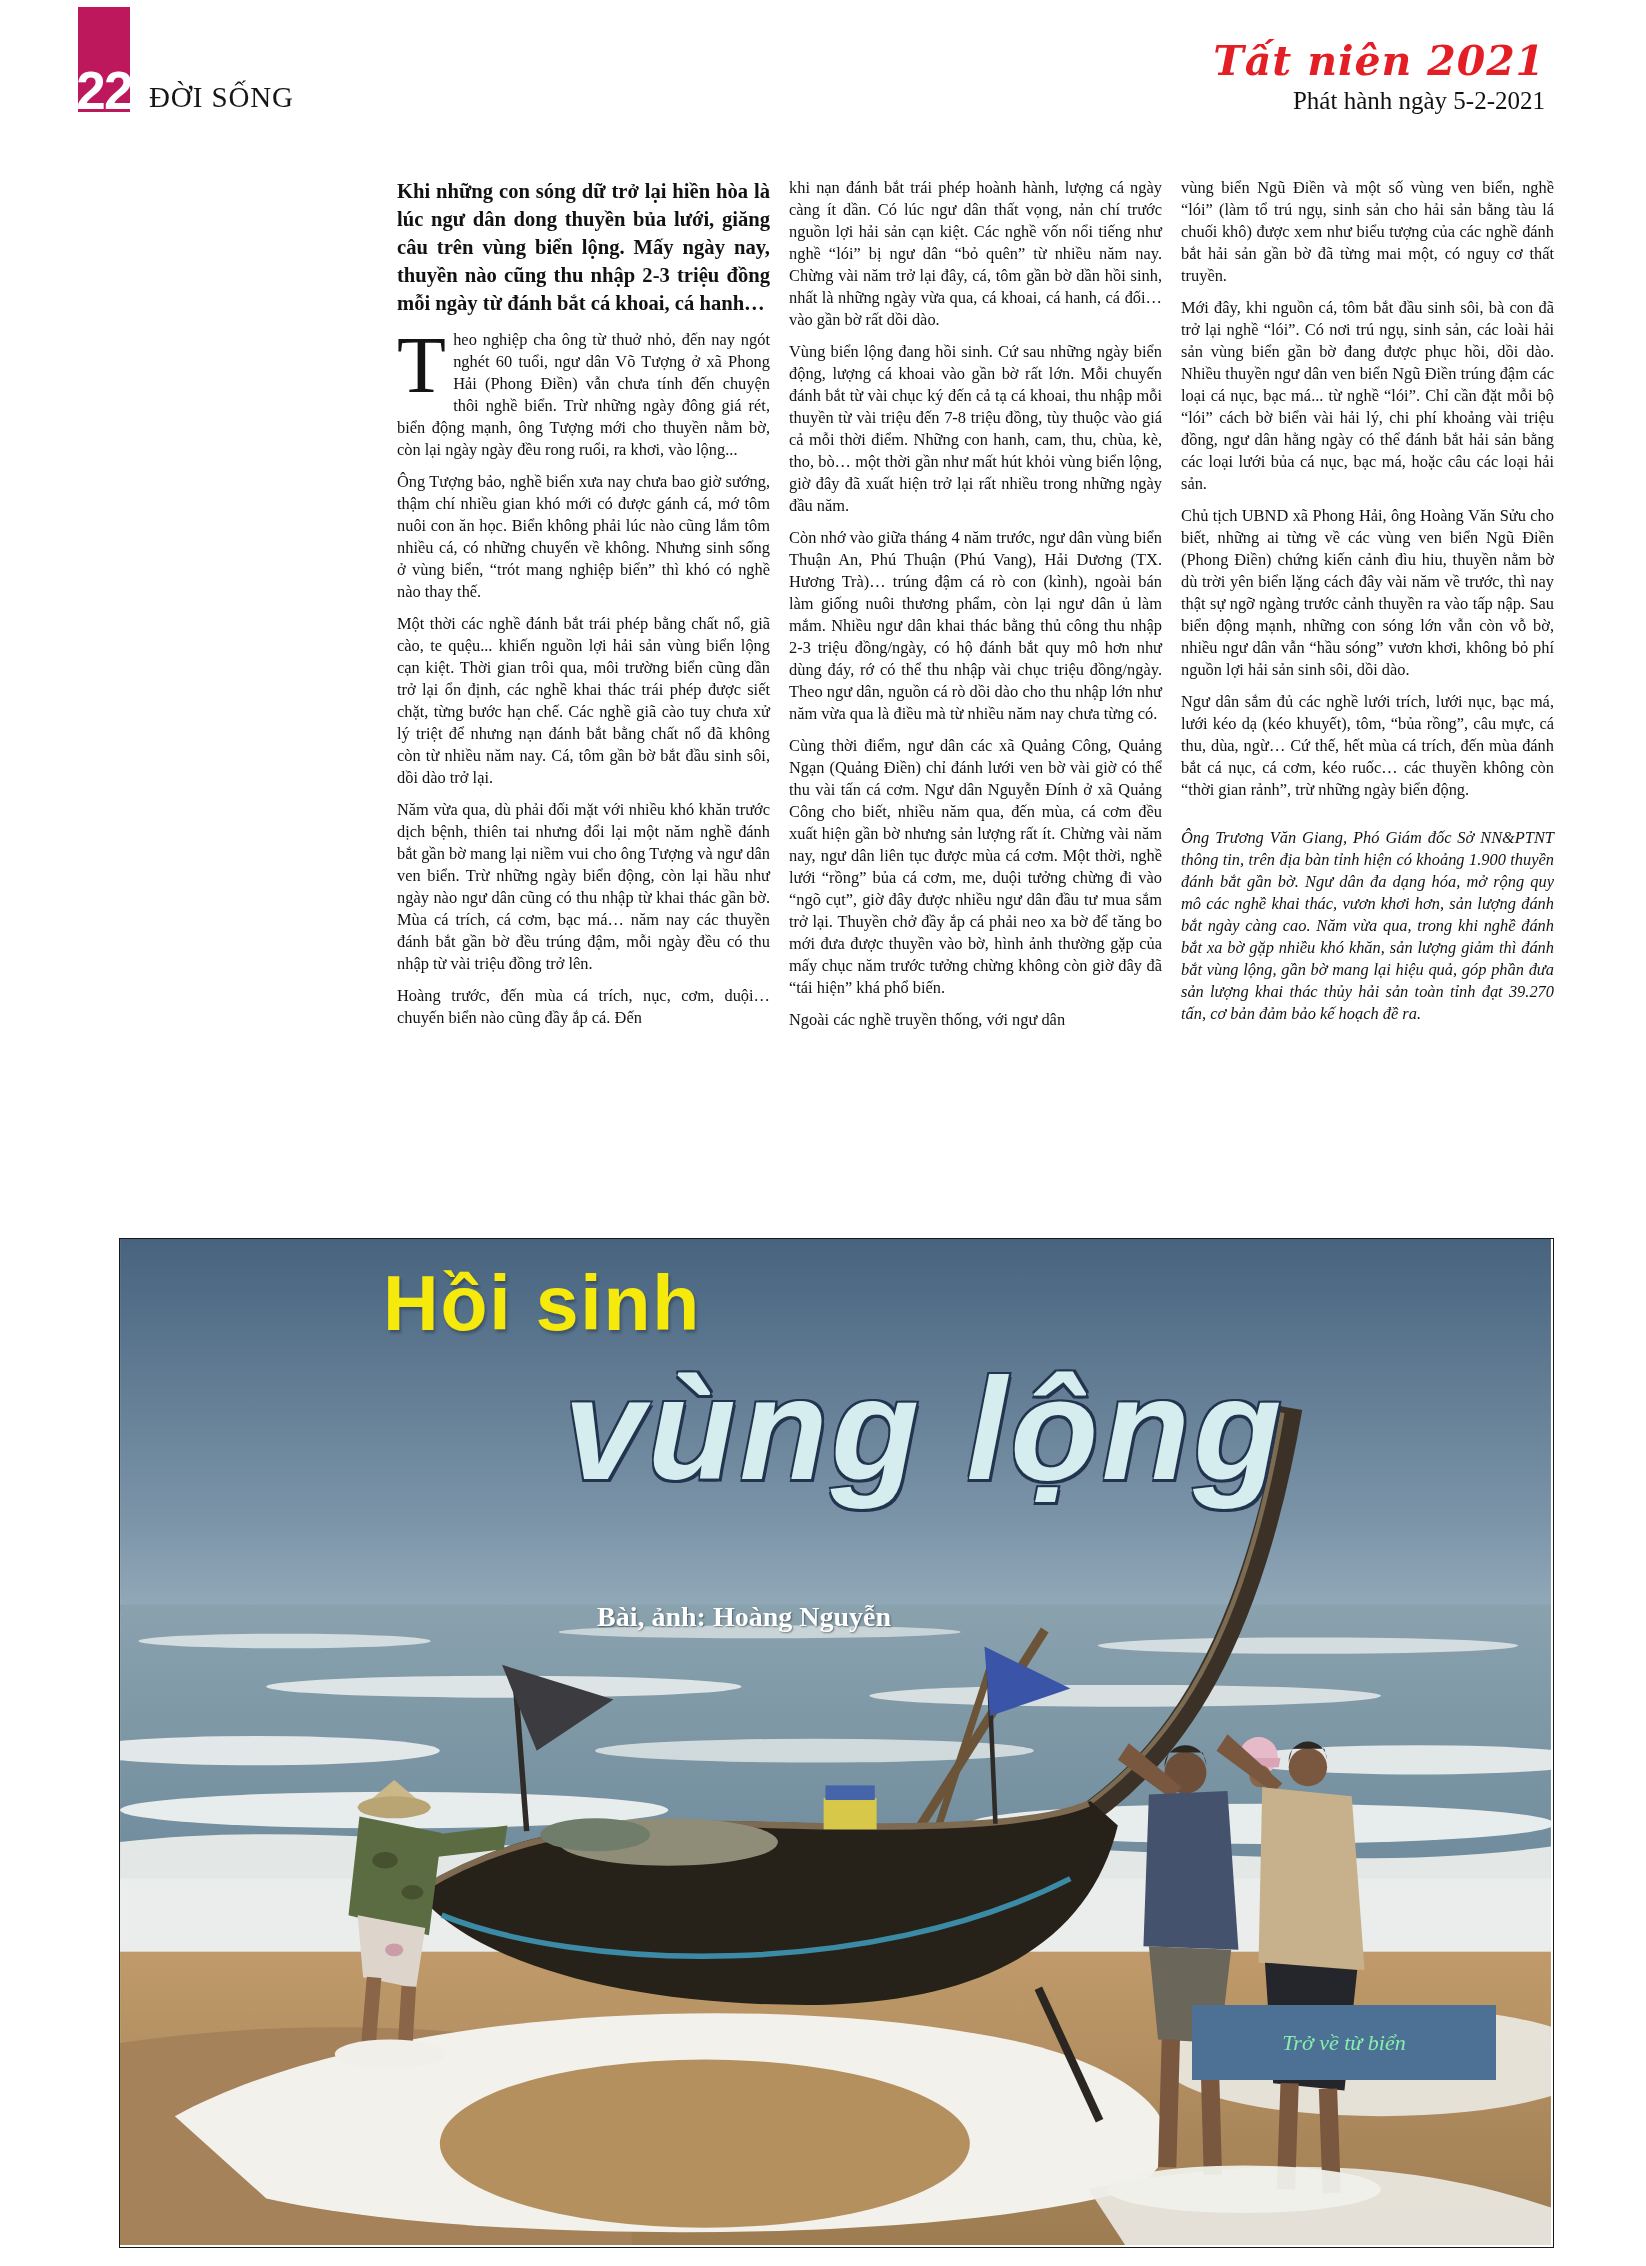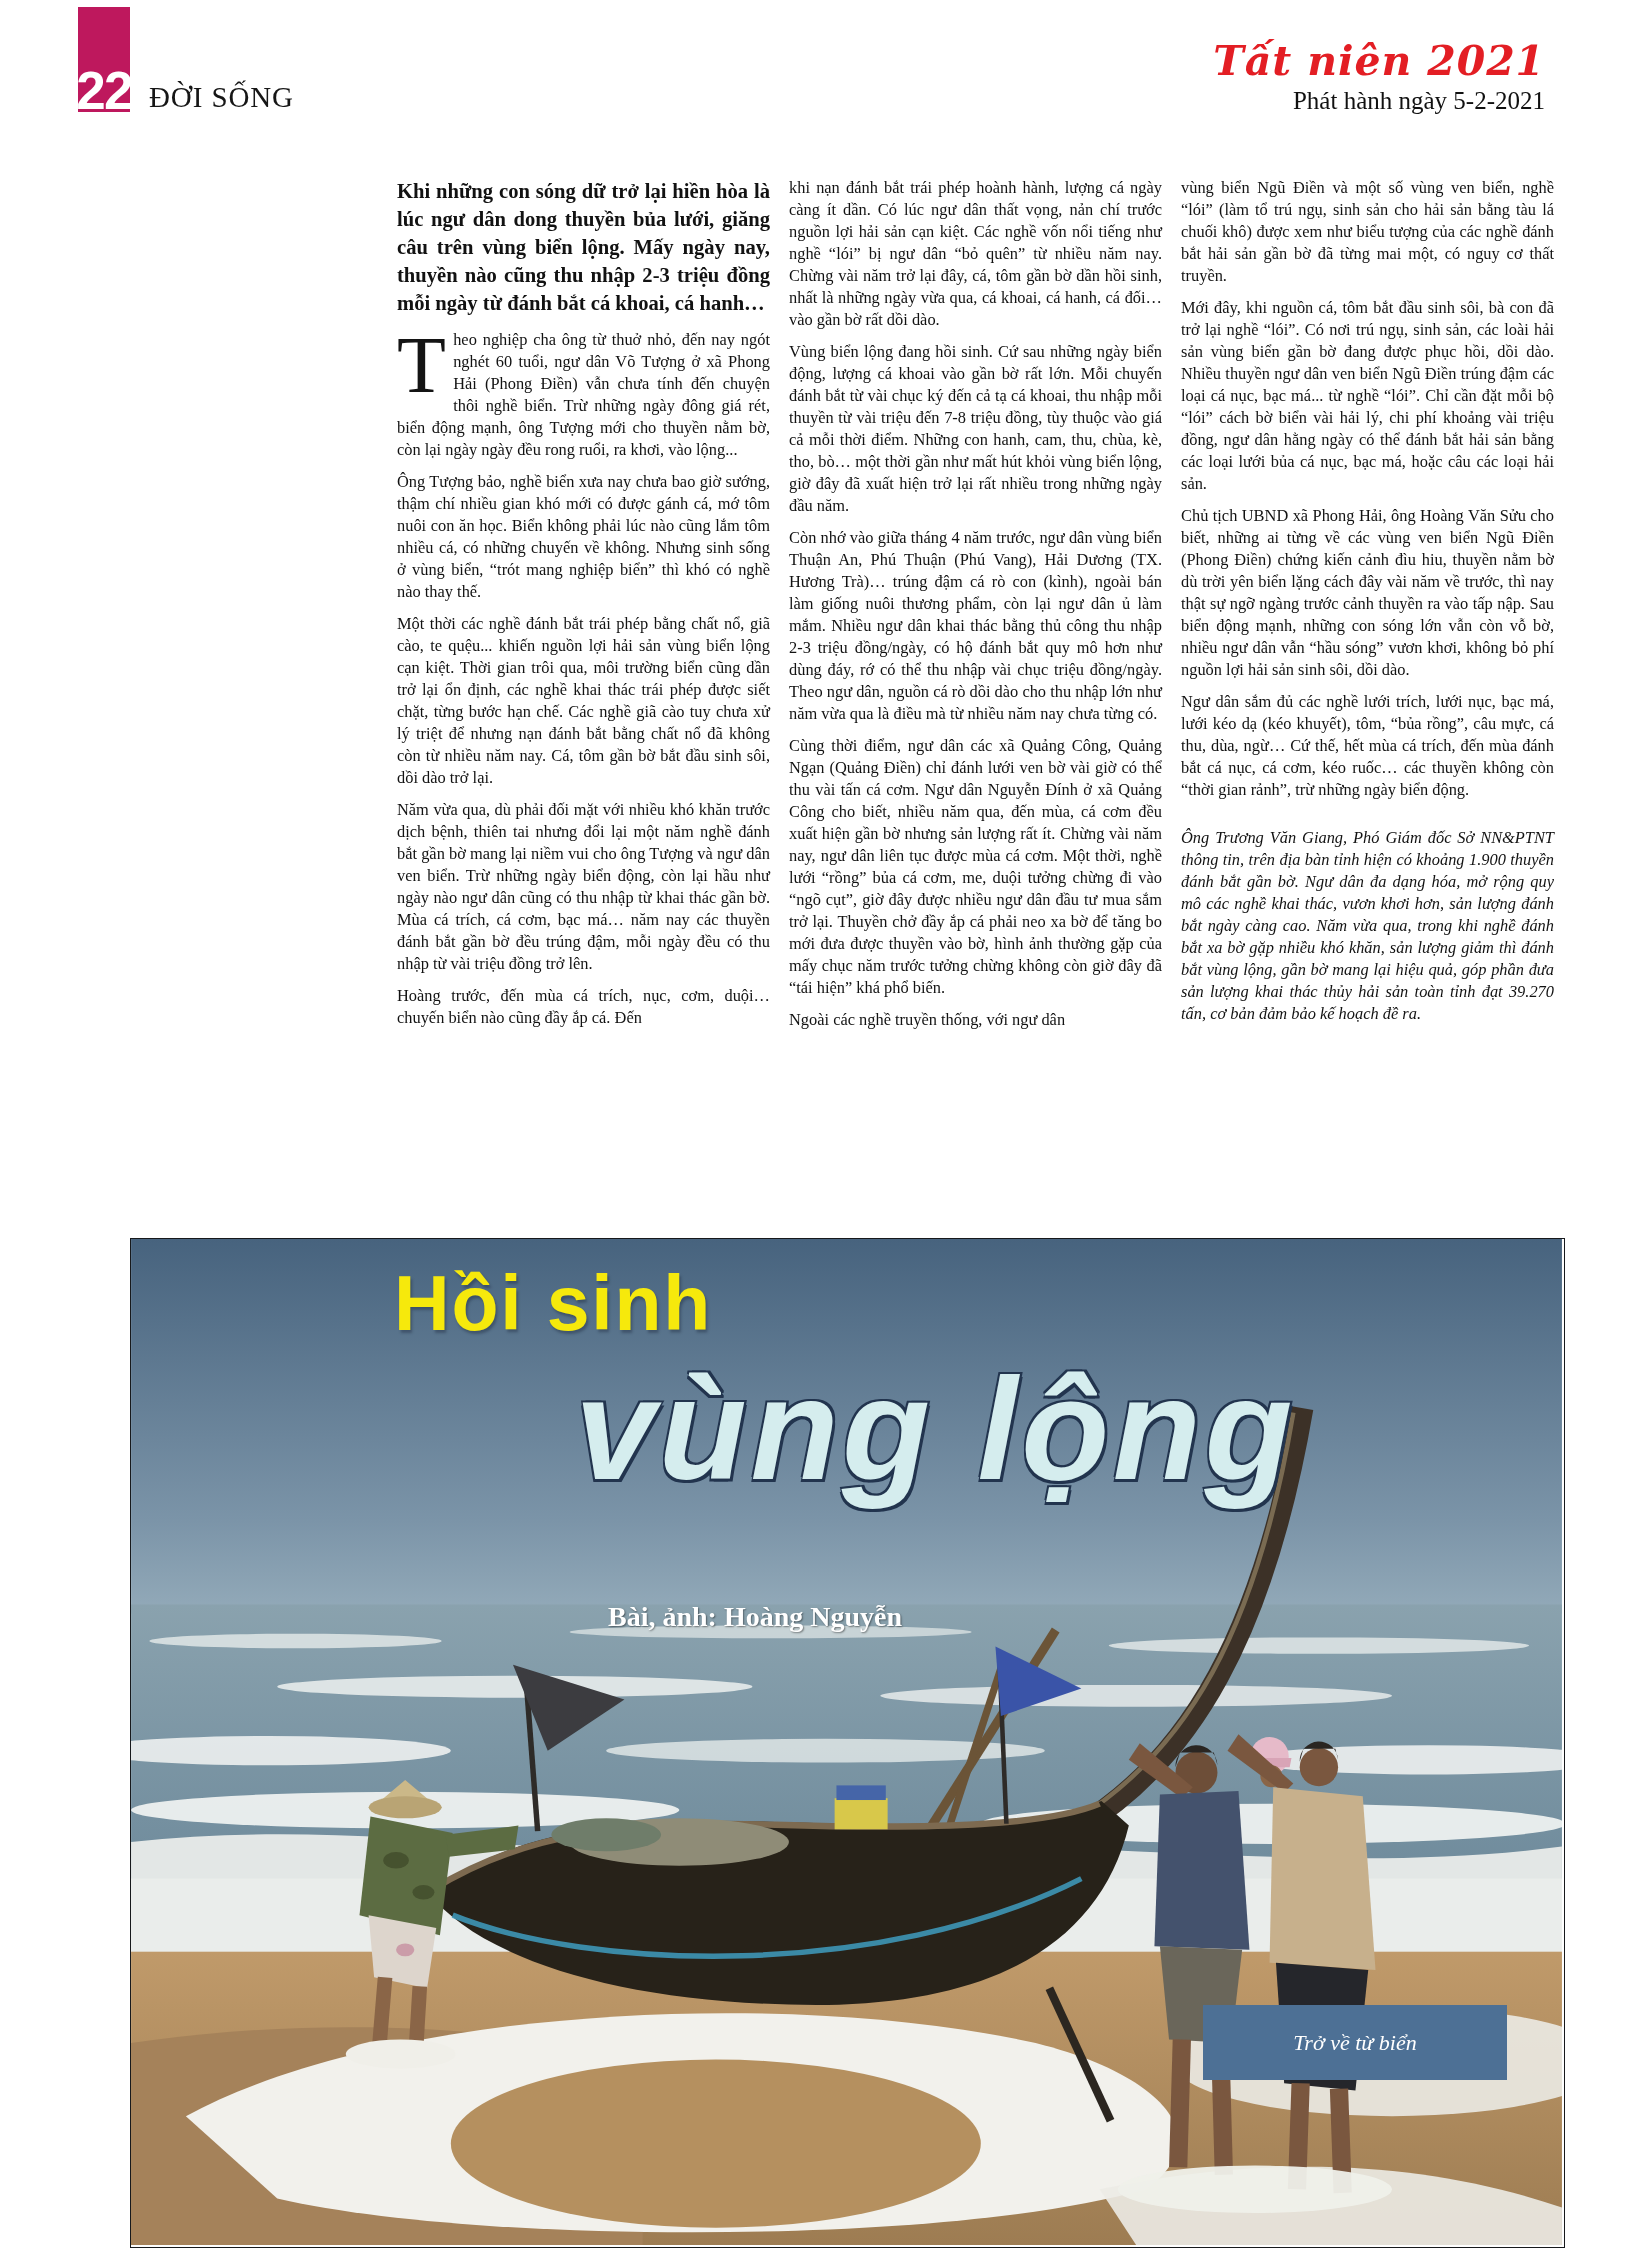--- a/index.html
+++ b/index.html
@@ -21,36 +21,36 @@
   
   .article{position:absolute;left:397px;top:177px;width:1157px;display:flex;gap:19px;}
   .col{flex:1 1 0;font-size:16.4px;line-height:22px;text-align:justify;}
   .col p{margin:0 0 10px 0;}
   .intro{font-weight:bold;font-size:20.6px;line-height:28px;margin:0 0 12px 0 !important;}
   .dropcap{float:left;font-size:80px;line-height:64px;padding:3.7px 7.3px 0 0;
     font-family:"Liberation Serif",serif;color:#141414;}
   .quote-par{font-style:italic;margin-top:25.6px !important;}
 
   
-  .photo{position:absolute;left:130px;top:1238px;width:1435px;height:1010px;
+  .photo{position:absolute;left:119px;top:1238px;width:1435px;height:1010px;
     border:1.8px solid #17191c;box-sizing:border-box;overflow:hidden;}
   .photo svg{position:absolute;left:0;top:0;}
   .photo-title1{position:absolute;left:263px;top:20px;
     font-family:"Liberation Sans",sans-serif;font-weight:bold;font-size:77px;
     color:#f6e90c;letter-spacing:1.8px;text-shadow:1.8px 2.7px 2.7px rgba(20,30,50,.35);}
   .photo-title2{position:absolute;left:444px;top:108px;
     font-family:"Liberation Sans",sans-serif;font-weight:bold;font-style:italic;
     font-size:144px;color:#d5edee;letter-spacing:3.7px;
     text-shadow:2.7px 2.7px 0 #22344e,-1.8px -1.8px 0 #22344e,-1.8px 2.7px 0 #22344e,2.7px -1.8px 0 #22344e;}
   .photo-byline{position:absolute;left:477px;top:362px;
     font-family:"Liberation Serif",serif;font-weight:bold;font-size:28px;color:#ffffff;
     text-shadow:0.9px 0.9px 1.8px rgba(0,0,0,.45);}
   .photo-caption{position:absolute;left:1072px;top:766px;width:304px;height:75px;
     background:#4d7095;display:flex;align-items:center;justify-content:center;
-    font-style:italic;font-size:22px;color:#ffffff;}
+    font-style:italic;font-size:22px;color:#86efac;}
 </style>
 </head>
 <body>
 
 <div class="page-num-box">
   <span class="page-num">22</span>
 </div>
 <div class="section-title">ĐỜI SỐNG</div>
 <div class="edition-wrap">
   <div class="edition-title">Tất niên 2021</div>

